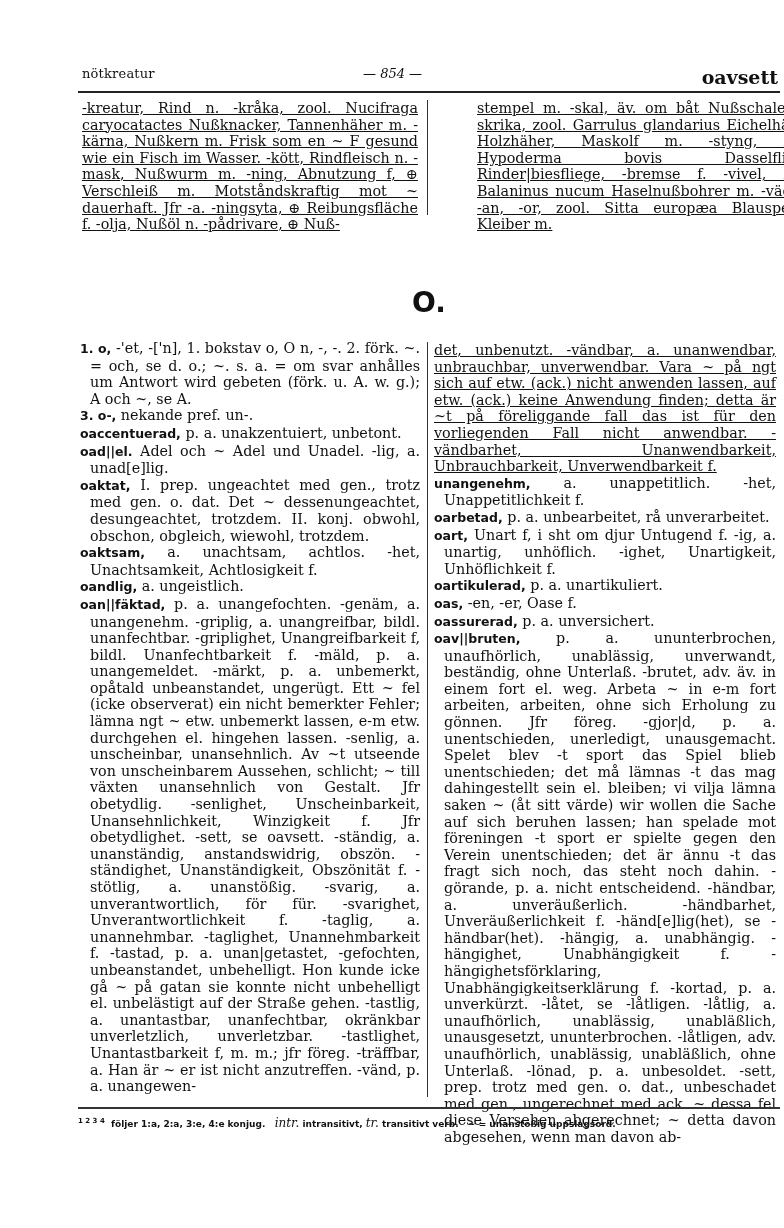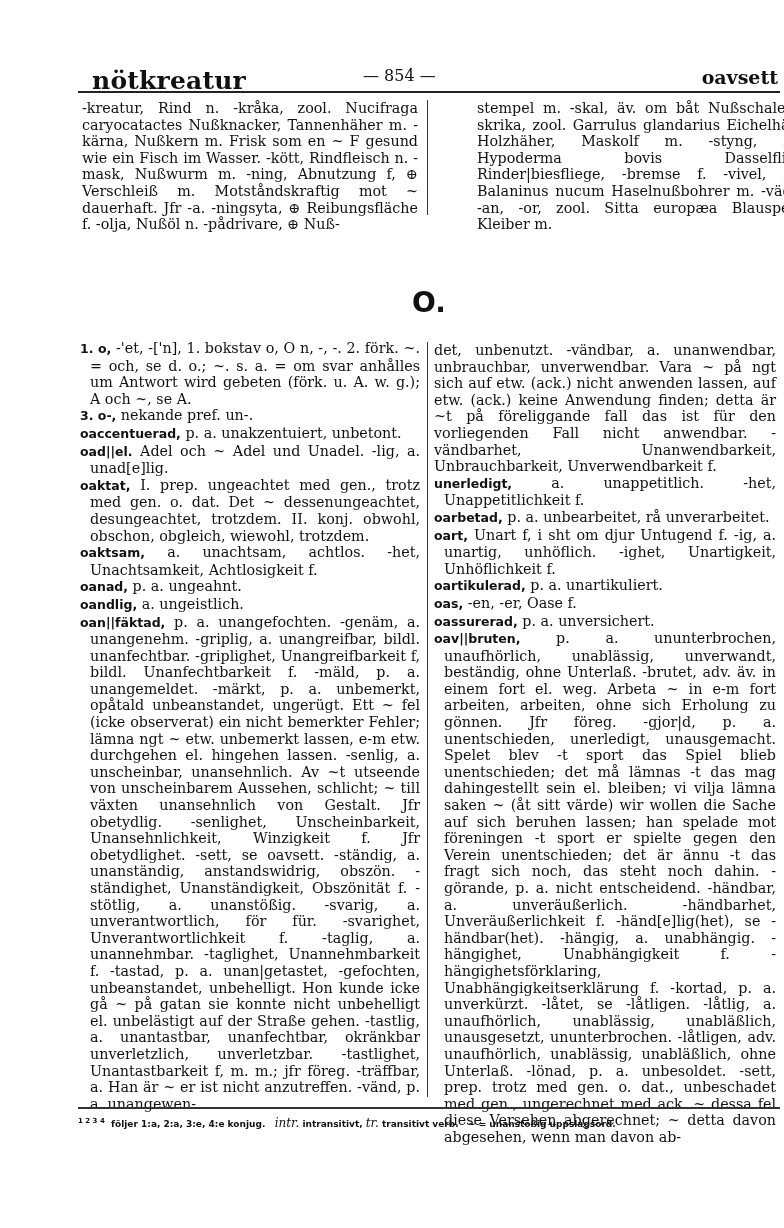--- a/index.html
+++ b/index.html
@@ -1,35 +1,35 @@
 <!DOCTYPE html>
 <html><head>
 <meta charset="utf-8">
 <style>
   html, body { margin: 0; padding: 0; background: #ffffff; }
   body { width: 784px; height: 1228px; position: relative; overflow: hidden;
          font-family: "DejaVu Serif", "Liberation Serif", serif; color: #111; }
   .page { position: absolute; left: 78px; top: 0; width: 702px; }
   .header { position: absolute; top: 66px; left: 0; width: 702px; height: 28px; }
-  .hdr-left { position: absolute; left: 14px; top: 0; font-weight: bold; font-size: 25px;
+  .hdr-left { position: absolute; left: 4px; top: 0; font-weight: normal; font-size: 13px;
               font-family: "DejaVu Serif", serif; letter-spacing: 0.2px; }
-  .hdr-center { position: absolute; left: 285px; top: 0; font-size: 16px; }
+  .hdr-center { position: absolute; left: 285px; top: 0; font-size: 13px; font-style: italic; }
   .hdr-right { position: absolute; right: 2px; top: 0; font-weight: bold; font-size: 19px; }
   .hdr-rule { position: absolute; top: 91px; left: 0; width: 702px; height: 2px; background: #222; }
   .col { position: absolute; font-size: 14.3px; line-height: 16.6px; text-align: justify; }
   .col-left-top { left: 4px; top: 100px; width: 336px; }
   .col-right-top { left: 373px; top: 100px; width: 340px; margin-left: 26px; }
   .vrule-top { position: absolute; left: 349px; top: 100px; width: 1px; height: 115px; background: #333; }
   .letter-heading { position: absolute; left: 0; width: 702px; top: 286px; text-align: center;
                     font-family: "DejaVu Sans", sans-serif; font-weight: bold; font-size: 28px; }
   .col-left-main { left: 2px; top: 340px; width: 340px; }
   .col-right-main { left: 356px; top: 342px; width: 342px; }
   .vrule-main { position: absolute; left: 349px; top: 342px; width: 1px; height: 755px; background: #333; }
   .entry { margin: 0; }
-  .entry.cont { text-indent: 0; }
+  .entry.cont { text-indent: 0; text-decoration: underline; }
   .entry.head { padding-left: 10px; text-indent: -10px; }
   .hw { font-family: "DejaVu Sans", sans-serif; font-weight: bold; font-size: 12.5px; }
   .footer-rule { position: absolute; top: 1107px; left: 0; width: 702px; height: 2px; background: #333; }
   .footer { position: absolute; top: 1116px; left: 0; width: 702px; font-family: "DejaVu Sans", sans-serif;
             font-size: 9px; font-weight: bold; white-space: nowrap; }
   .footer .ital { font-family: "DejaVu Serif", serif; font-style: italic; font-size: 12px; font-weight: normal; }
   .footer sup { font-size: 7px; text-align: right; }
   .rel { position: relative; }
 </style>
 </head>
@@ -54,30 +54,29 @@
 
   <div class="letter-heading">O.</div>
 
   <div class="col col-left-main">
     <p class="entry head"><span class="hw">1. o,</span><span> -'et, -['n], 1. bokstav o, O n, -, -. 2. förk. ~. = och, se d. o.; ~. s. a. = om svar anhålles um Antwort wird gebeten (förk. u. A. w. g.); A och ~, se A.</span></p>
     <p class="entry head"><span class="hw">3. o-,</span><span> nekande pref. un-.</span></p>
     <p class="entry head"><span class="hw">oaccentuerad,</span><span> p. a. unakzentuiert, unbetont.</span></p>
     <p class="entry head"><span class="hw">oad||el.</span><span> Adel och ~ Adel und Unadel. -lig, a. unad[e]lig.</span></p>
     <p class="entry head"><span class="hw">oaktat,</span><span> I. prep. ungeachtet med gen., trotz med gen. o. dat. Det ~ dessenungeachtet, desungeachtet, trotzdem. II. konj. obwohl, obschon, obgleich, wiewohl, trotzdem.</span></p>
     <p class="entry head"><span class="hw">oaktsam,</span><span> a. unachtsam, achtlos. -het, Unachtsamkeit, Achtlosigkeit f.</span></p>
-    <p class="entry head"><span class="hw">oanad,</span><span> p. a. ungeahnt.</span></p>
     <p class="entry head"><span class="hw">oandlig,</span><span> a. ungeistlich.</span></p>
     <p class="entry head rel"><span class="hw">oan||fäktad,</span><span> p. a. unangefochten. -genäm, a. unangenehm. -griplig, a. unangreifbar, bildl. unanfechtbar. -griplighet, Unangreifbarkeit f, bildl. Unanfechtbarkeit f. -mäld, p. a. unangemeldet. -märkt, p. a. unbemerkt, opåtald unbeanstandet, ungerügt. Ett ~ fel (icke observerat) ein nicht bemerkter Fehler; lämna ngt ~ etw. unbemerkt lassen, e-m etw. durchgehen el. hingehen lassen. -senlig, a. unscheinbar, unansehnlich. Av ~t utseende von unscheinbarem Aussehen, schlicht; ~ till växten unansehnlich von Gestalt. Jfr obetydlig. -senlighet, Unscheinbarkeit, Unansehnlichkeit, Winzigkeit f. Jfr obetydlighet. -sett, se oavsett. -ständig, a. unanständig, anstandswidrig, obszön. -ständighet, Unanständigkeit, Obszönität f. -stötlig, a. unanstößig. -svarig, a. unverantwortlich, för für. -svarighet, Unverantwortlichkeit f. -taglig, a. unannehmbar. -taglighet, Unannehmbarkeit f. -tastad, p. a. unan|getastet, -gefochten, unbeanstandet, unbehelligt. Hon kunde icke gå ~ på gatan sie konnte nicht unbehelligt el. unbelästigt auf der Straße gehen. -tastlig, a. unantastbar, unanfechtbar, okränkbar unverletzlich, unverletzbar. -tastlighet, Unantastbarkeit f, m. m.; jfr föreg. -träffbar, a. Han är ~ er ist nicht anzutreffen. -vänd, p. a. unangewen-</span></p>
   </div>
 
   <div class="vrule-main"></div>
 
   <div class="col col-right-main">
     <p class="entry cont"><span>det, unbenutzt. -vändbar, a. unanwendbar, unbrauchbar, unverwendbar. Vara ~ på ngt sich auf etw. (ack.) nicht anwenden lassen, auf etw. (ack.) keine Anwendung finden; detta är ~t på föreliggande fall das ist für den vorliegenden Fall nicht anwendbar. -vändbarhet, Unanwendbarkeit, Unbrauchbarkeit, Unverwendbarkeit f.</span></p>
-    <p class="entry head"><span class="hw">unerledigt,</span><span> a. unappetitlich. -het, Unappetitlichkeit f.</span></p>
+    <p class="entry head"><span class="hw">unangenehm,</span><span> a. unappetitlich. -het, Unappetitlichkeit f.</span></p>
     <p class="entry head"><span class="hw">oarbetad,</span><span> p. a. unbearbeitet, rå unverarbeitet.</span></p>
     <p class="entry head"><span class="hw">oart,</span><span> Unart f, i sht om djur Untugend f. -ig, a. unartig, unhöflich. -ighet, Unartigkeit, Unhöflichkeit f.</span></p>
     <p class="entry head"><span class="hw">oartikulerad,</span><span> p. a. unartikuliert.</span></p>
     <p class="entry head"><span class="hw">oas,</span><span> -en, -er, Oase f.</span></p>
     <p class="entry head"><span class="hw">oassurerad,</span><span> p. a. unversichert.</span></p>
     <p class="entry head"><span class="hw">oav||bruten,</span><span> p. a. ununterbrochen, unaufhörlich, unablässig, unverwandt, beständig, ohne Unterlaß. -brutet, adv. äv. in einem fort el. weg. Arbeta ~ in e-m fort arbeiten, arbeiten, ohne sich Erholung zu gönnen. Jfr föreg. -gjor|d, p. a. unentschieden, unerledigt, unausgemacht. Spelet blev -t sport das Spiel blieb unentschieden; det må lämnas -t das mag dahingestellt sein el. bleiben; vi vilja lämna saken ~ (åt sitt värde) wir wollen die Sache auf sich beruhen lassen; han spelade mot föreningen -t sport er spielte gegen den Verein unentschieden; det är ännu -t das fragt sich noch, das steht noch dahin. -görande, p. a. nicht entscheidend. -händbar, a. unveräußerlich. -händbarhet, Unveräußerlichkeit f. -händ[e]lig(het), se -händbar(het). -hängig, a. unabhängig. -hängighet, Unabhängigkeit f. -hängighetsförklaring, Unabhängigkeitserklärung f. -kortad, p. a. unverkürzt. -låtet, se -låtligen. -låtlig, a. unaufhörlich, unablässig, unabläßlich, unausgesetzt, ununterbrochen. -låtligen, adv. unaufhörlich, unablässig, unabläßlich, ohne Unterlaß. -lönad, p. a. unbesoldet. -sett, prep. trotz med gen. o. dat., unbeschadet med gen., ungerechnet med ack. ~ dessa fel diese Versehen abgerechnet; ~ detta davon abgesehen, wenn man davon ab-</span></p>
   </div>
 
   <div class="footer-rule"></div>
   <div class="footer">

